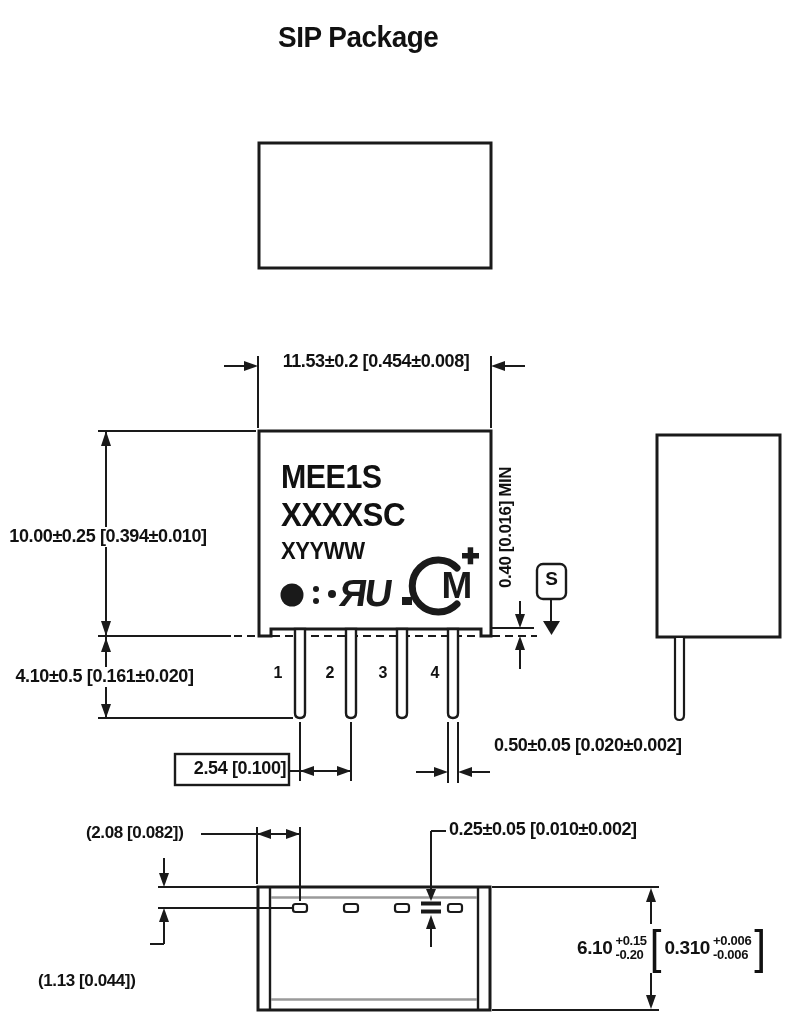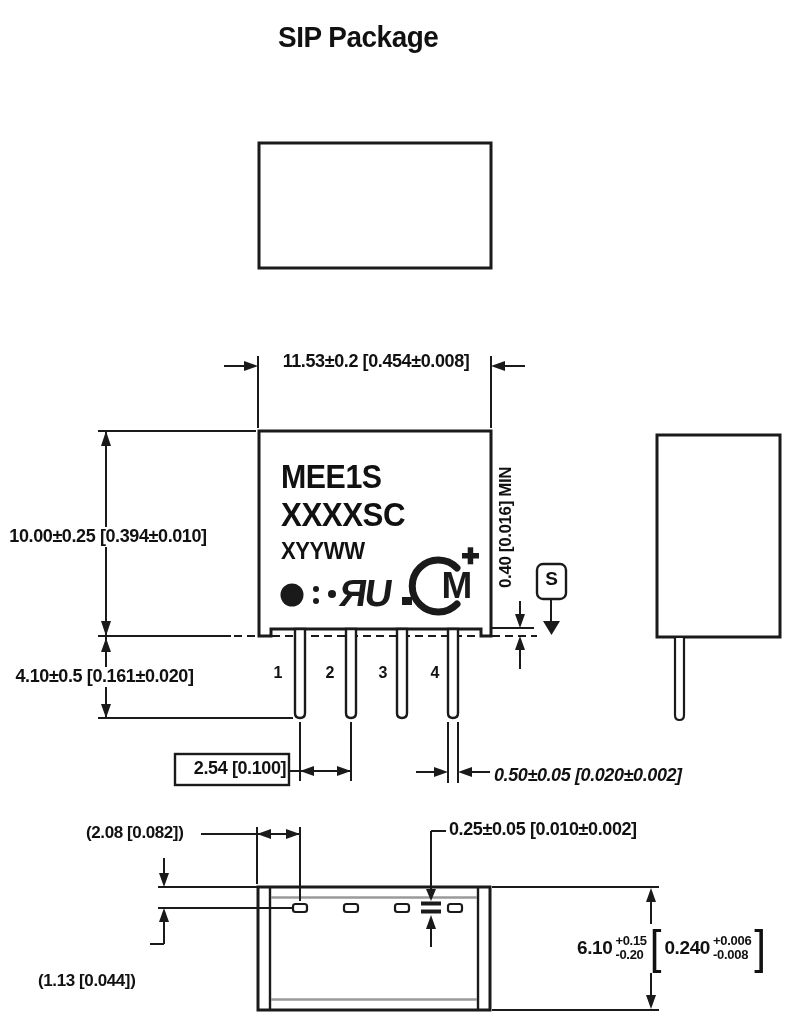--- a/index.html
+++ b/index.html
@@ -197,36 +197,36 @@
   <div class="txt pinnum" style="left:319px;top:664px;">2</div>
   <div class="txt pinnum" style="left:372px;top:664px;">3</div>
   <div class="txt pinnum" style="left:424px;top:664px;">4</div>
 
   <div class="txt dim-sm center rot90" style="left:426px;top:518px;width:160px;">0.40 [0.016] MIN</div>
 
   <div class="txt datum-s" style="left:537px;top:569px;">S</div>
 
   <div class="txt dim center" style="left:176px;top:759px;width:128px;">2.54 [0.100]</div>
 
-  <div class="txt dim" style="left:494px;top:766px;font-style:italic;">0.50±0.05 [0.020±0.002]</div>
+  <div class="txt dim" style="left:494px;top:736px;">0.50±0.05 [0.020±0.002]</div>
 
   <div class="txt dim-sm" style="left:86px;top:824px;">(2.08 [0.082])</div>
 
   <div class="txt dim-sm" style="left:38px;top:972px;">(1.13 [0.044])</div>
 
   <div class="txt dim" style="left:449px;top:820px;">0.25±0.05 [0.010±0.002]</div>
 
   <div class="depth-wrap">
     <span class="depth-main">6.10</span>
     <span class="tolstack">
       <span>+0.15</span>
       <span>-0.20</span>
     </span>
     <span class="bigbracket">[</span>
-    <span class="depth-main">0.240</span>
+    <span class="depth-main">0.310</span>
     <span class="tolstack">
       <span>+0.006</span>
-      <span>-0.008</span>
+      <span>-0.006</span>
     </span>
     <span class="bigbracket">]</span>
   </div>
 
 </div>
 
 </body></html>

